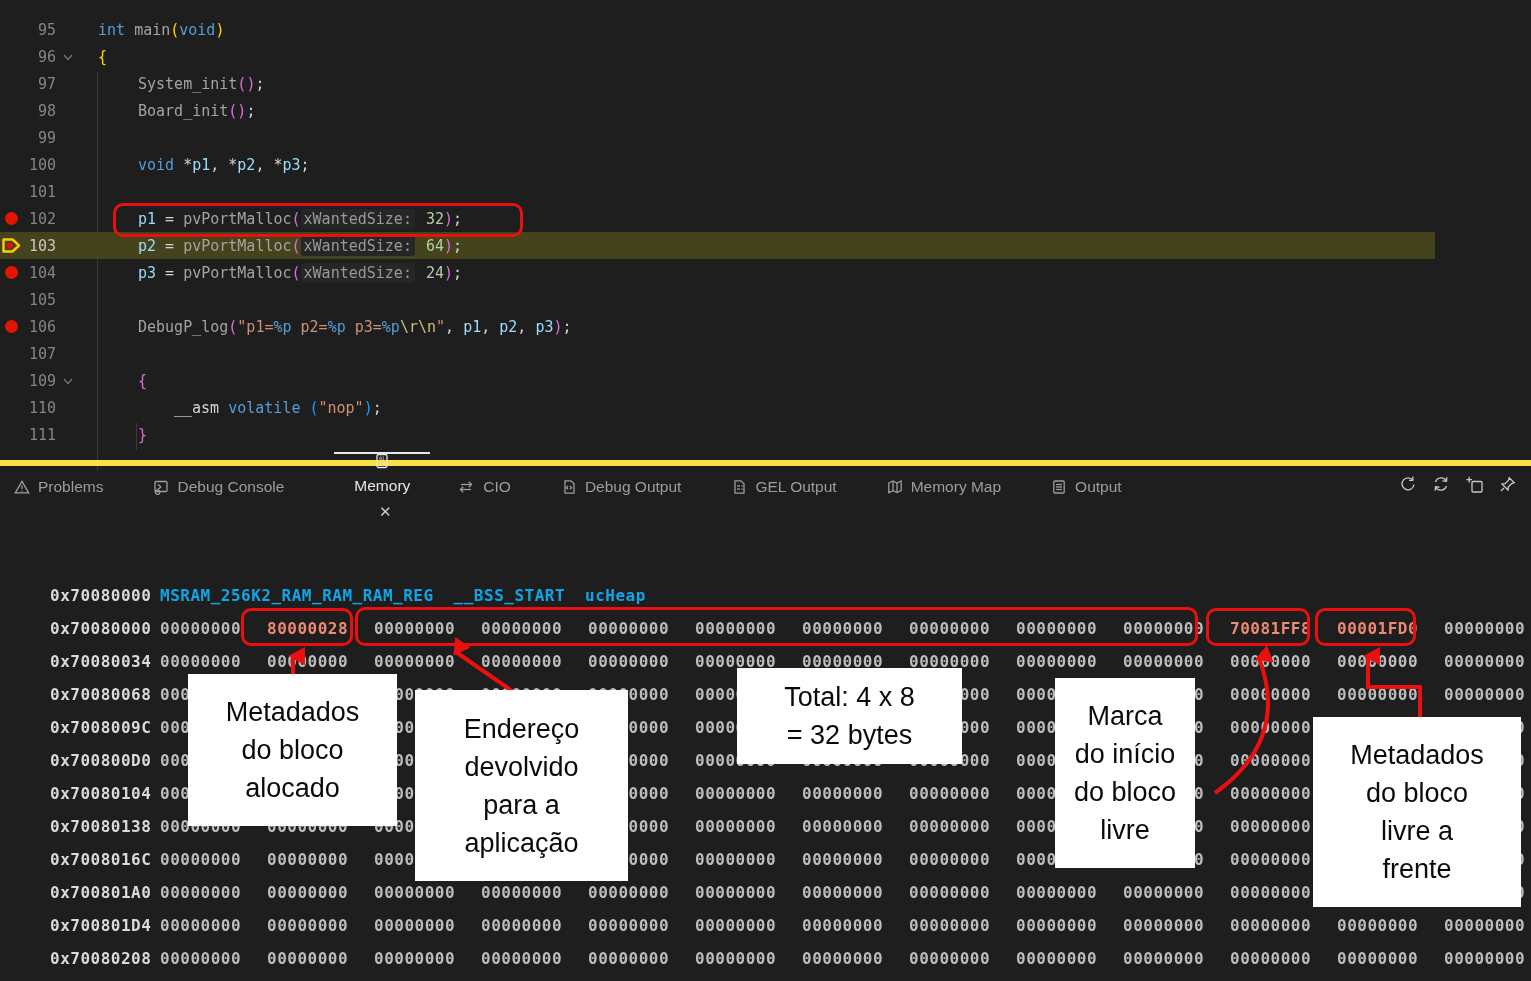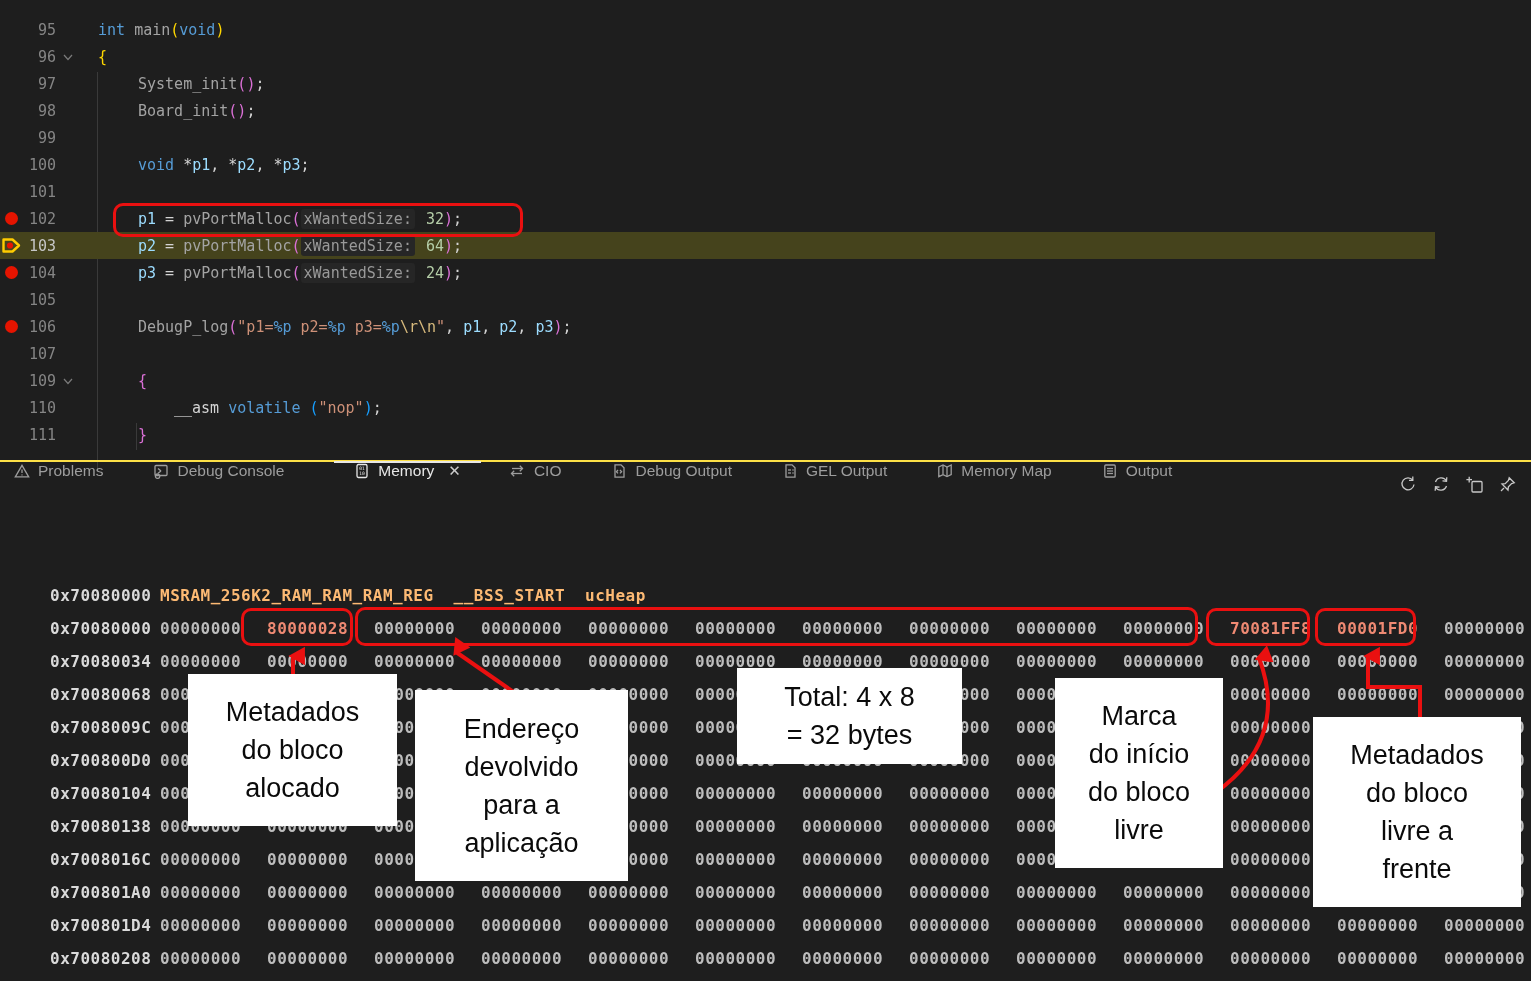--- a/index.html
+++ b/index.html
@@ -26,57 +26,57 @@
   .tok-b2{color:#da70d6} .tok-b3{color:#179fff} .tok-fg{color:#d4d4d4}
   .tok-hint{ background:#262626; color:#999999; border-radius:3px; padding:1px 3px; margin-right:2px; }
   .indent-guide { position:absolute; width:1px; background:#3a3a3a; }
   #guide-1 { left:97px; top:56px; height:399px; }
   #guide-2 { left:136px; top:407px; height:27px; }
   #code-annotation-box { position:absolute; left:113px; top:187px; width:410px; height:34px;
        border:3px solid #ea1010; border-radius:10px; pointer-events:none; z-index:5; }
 
   
   #panel-tabs { position:absolute; left:0; top:460px; width:1531px; height:48px;
-      border-top:2px solid #fde047; display:flex; align-items:flex-start; padding-left:14px; }
+      border-top:6px solid #fde047; display:flex; align-items:center; padding-left:14px; }
   .ptab { display:flex; align-items:center; gap:8px; color:#9d9d9d; font-size:15.5px;
       margin-right:50px; cursor:pointer; position:relative; }
-  .ptab.active { color:#e7e7e7; margin-right:28px; padding:0 20px; }
+  .ptab.active { color:#e7e7e7; margin-right:28px; padding:0 20px;flex-direction:column; }
   .ptab.active::before { content:""; position:absolute; left:0; top:-1px; width:100%; height:2px; background:#e7e7e7; }
   .ptab svg { display:block; }
   .tab-close { font-size:15px; color:#cccccc; margin-left:6px; }
   #panel-actions { position:absolute; right:12px; top:460px; height:48px; display:flex; align-items:center; gap:9px; }
   .pact { width:24px; height:24px; display:flex; align-items:center; justify-content:center; cursor:pointer; }
 
   
   #mem-toolbar { position:absolute; left:0; top:508px; width:1531px; height:67px; }
 
   
   #mem-grid { position:absolute; left:0; top:579px; width:1531px;
       font-family:"DejaVu Sans Mono", monospace; font-weight:700; font-size:16px; letter-spacing:.5px; }
   .mem-row { height:33px; display:flex; align-items:center;padding-left:32px; }
   .mem-addr { flex:0 0 128px; padding-left:18px; color:#dadada; }
   .mem-val { flex:0 0 107px; color:#bdbdbd; }
   .mem-val.chg { color:#ef8a73; }
-  .mem-sym { color:#fdba74; margin-right:20px;text-align:right; }
+  .mem-sym { color:#0ea5e9; margin-right:20px;text-align:right; }
 
   
   .redbox { position:absolute; border:3px solid #ea1010; border-radius:10px; z-index:20; pointer-events:none; }
   #rb-meta-alloc { left:241px; top:608px; width:112px; height:38px; }
   #rb-zero-range { left:355px; top:607px; width:843px; height:39px; }
   #rb-free-mark  { left:1206px; top:608px; width:104px; height:38px; }
   #rb-free-next  { left:1315px; top:608px; width:101px; height:38px; }
 
   
   .ann { position:absolute; background:#ffffff; color:#0a0a0a; z-index:30;
       font-size:27px; line-height:38px; text-align:center; display:flex; flex-direction:column;
       justify-content:center; }
   #ann-0 { left:188px; top:674px; width:209px; height:152px; }
   #ann-1 { left:415px; top:690px; width:213px; height:191px; }
   #ann-2 { left:737px; top:668px; width:225px; height:96px; }
-  #ann-3 { left:1055px; top:678px; width:168px; height:190px; }
+  #ann-3 { left:1055px; top:678px; width:140px; height:190px; }
   #ann-4 { left:1313px; top:717px; width:208px; height:190px; }
 
   #arrow-overlay { position:absolute; left:0; top:0; z-index:25; pointer-events:none; }
 </style>
 </head>
 <body>
 <div id="stage">
 
   <div id="editor">
     <div class="indent-guide" id="guide-1"></div>

